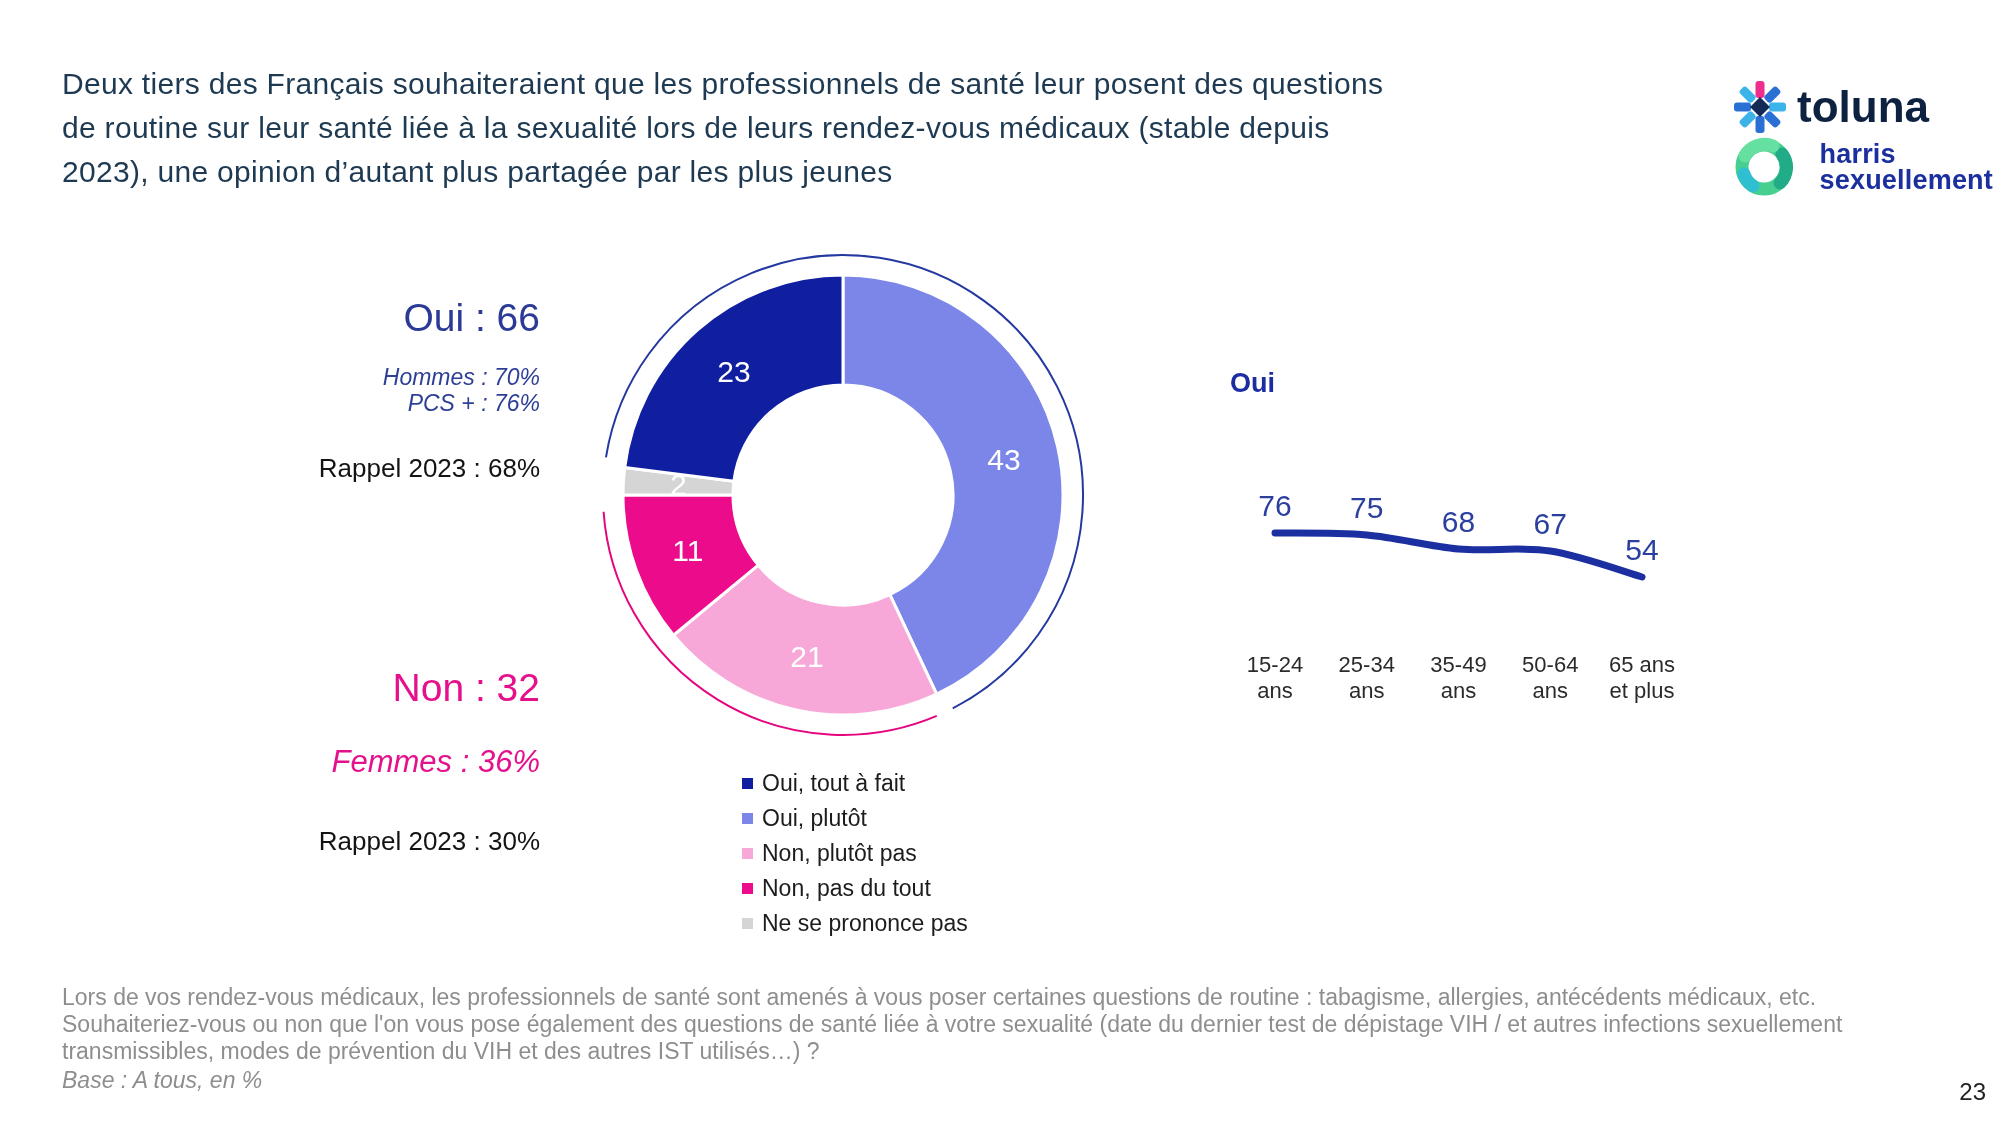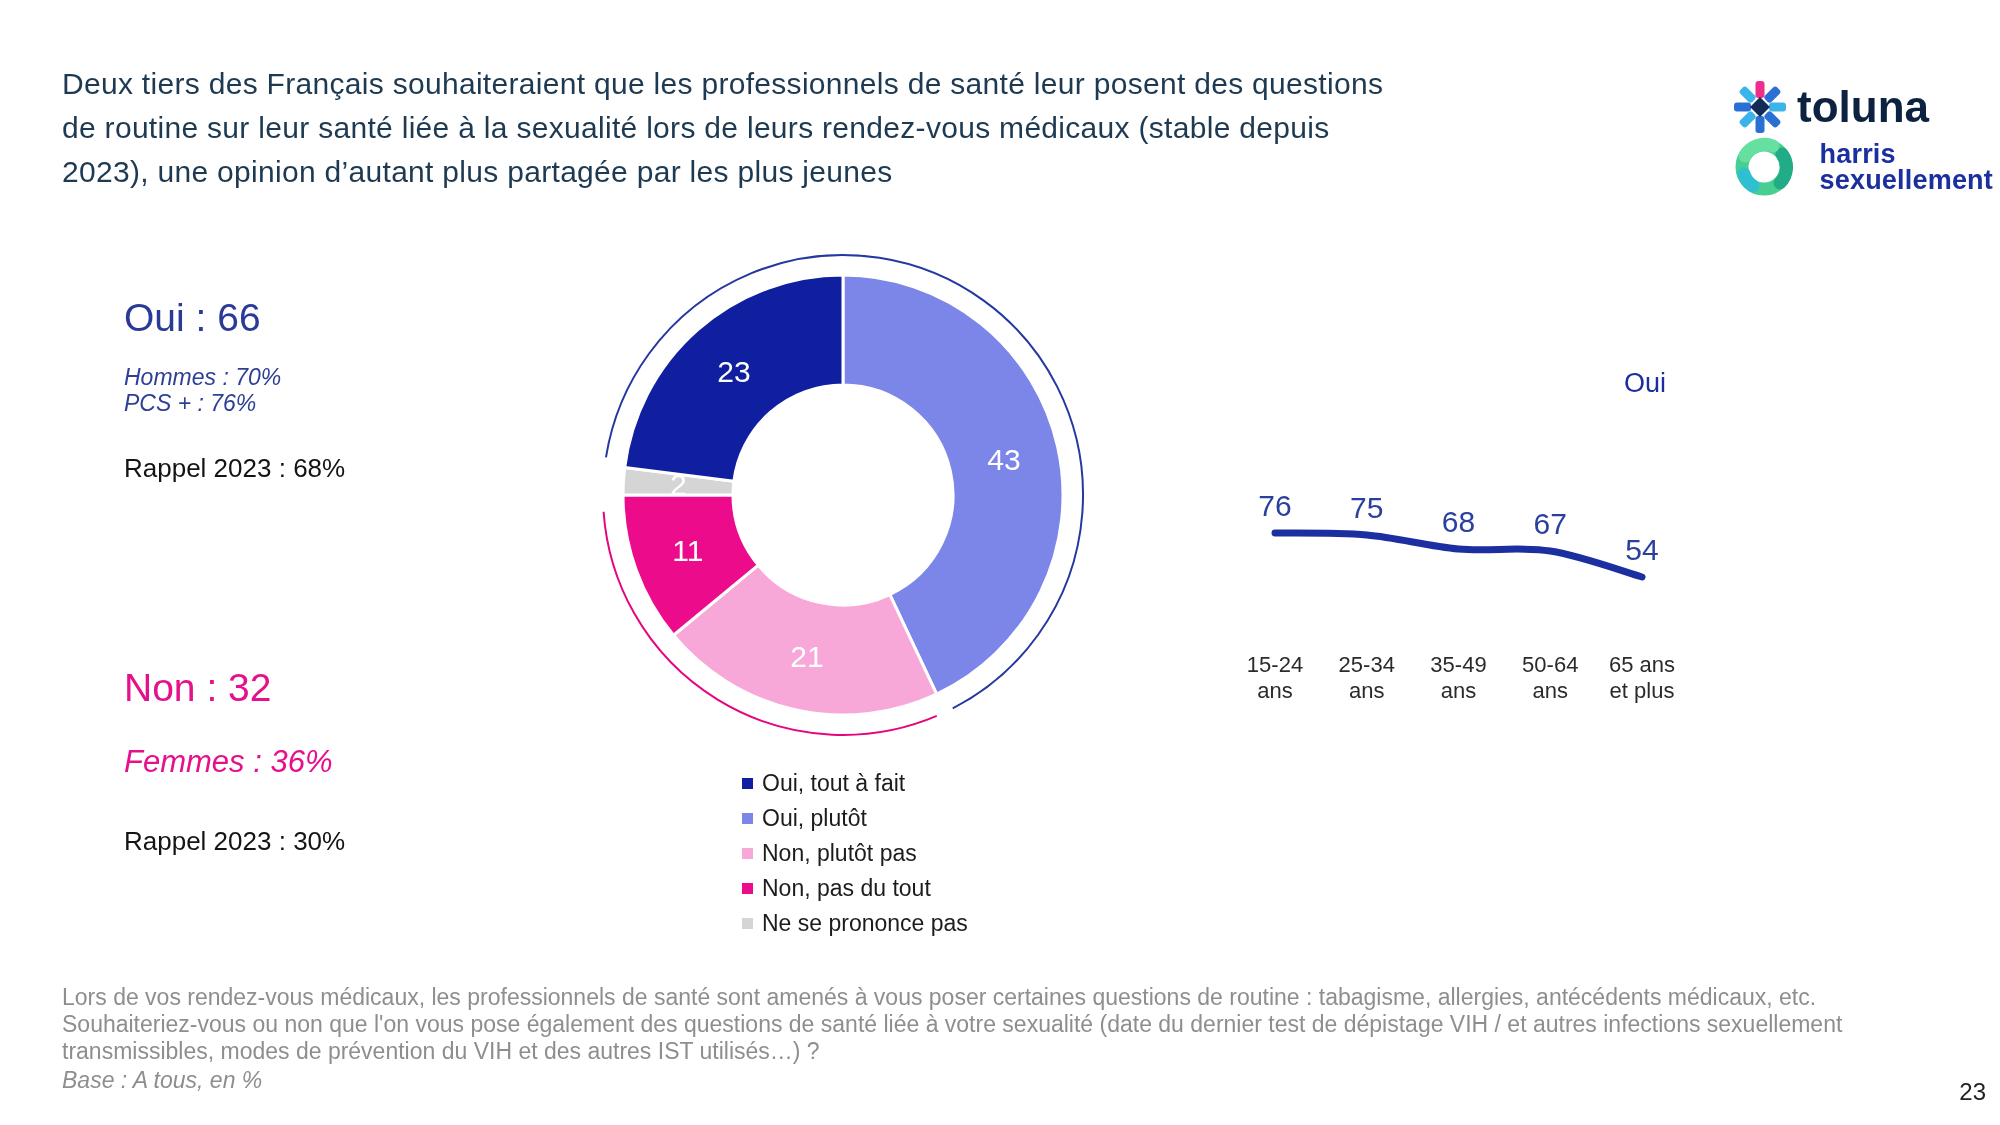--- a/index.html
+++ b/index.html
@@ -10,37 +10,37 @@
   .abs{position:absolute;}
   
   #title{left:62px;top:62px;width:1660px;color:#1e3a52;font-size:30px;line-height:44px;letter-spacing:.3px;}
   #title div{white-space:nowrap;}
   
   #logo-block{left:1733px;top:52px;width:260px;}
   .logo-row{display:flex;align-items:center;gap:10px;margin-top:28px;}
   #toluna-word{font-size:44px;font-weight:600;color:#0d2240;letter-spacing:0;}
   #harris-text{font-size:27px;font-weight:800;color:#1b2f9e;line-height:26px;letter-spacing:.2px;}
   
-  .left-col{left:124px;width:400px;}
+  .left-col{left:140px;width:400px;text-align:right;}
   #oui-total{top:296px;font-size:39px;color:#2a3a96;}
   #oui-sub{top:364px;font-size:23px;font-style:italic;color:#2e3f96;line-height:26px;}
   #oui-rappel{top:453px;font-size:26px;color:#141414;}
   #non-total{top:666px;font-size:39px;color:#e5108c;}
   #non-sub{top:744px;font-size:31px;font-style:italic;color:#e5108c;}
   #non-rappel{top:826px;font-size:26px;color:#141414;}
   
   #donut-svg{left:583px;top:235px;}
   .donut-label{font-size:30px;fill:#ffffff;}
   
   #legend{left:742px;top:766px;}
   .legend-row{display:flex;align-items:center;height:35px;}
   .legend-swatch{width:11px;height:11px;margin-right:9px;flex:none;}
   .legend-label{font-size:23px;color:#1c1c1c;white-space:nowrap;}
   
-  #line-title{left:1230px;top:368px;width:436px;text-align:right;font-size:27px;font-weight:400;color:#1b2da0;}
+  #line-title{left:1230px;top:368px;width:436px;text-align:left;font-size:27px;font-weight:700;color:#1b2da0;}
   #line-svg{left:1230px;top:470px;}
   .line-value{font-size:30px;fill:#2b3f9f;}
   #age-labels{left:1230px;top:652px;width:470px;height:70px;}
   .age-col{position:absolute;width:96px;text-align:center;font-size:22px;line-height:26px;color:#2b2b2b;}
   
   #footnote{left:62px;top:984px;width:1865px;color:#8e8e8e;font-size:23px;line-height:27px;}
   #base-line{font-style:italic;margin-top:2px;}
   #page-number{left:1936px;top:1078px;width:50px;text-align:right;font-size:24px;color:#222222;}
 </style>
 </head>

